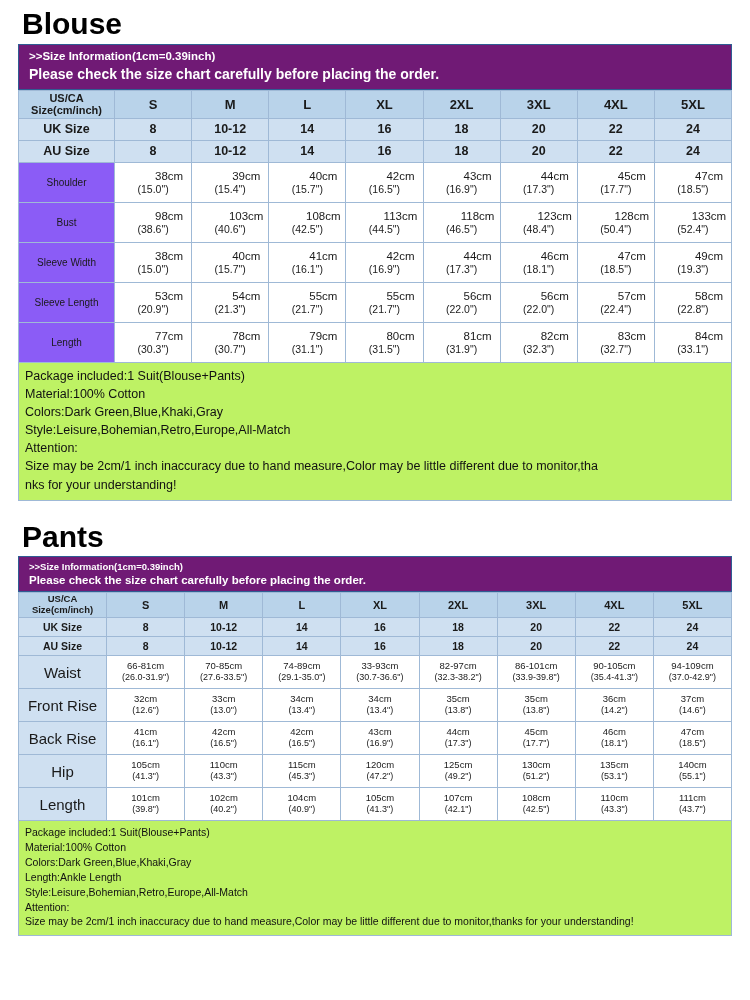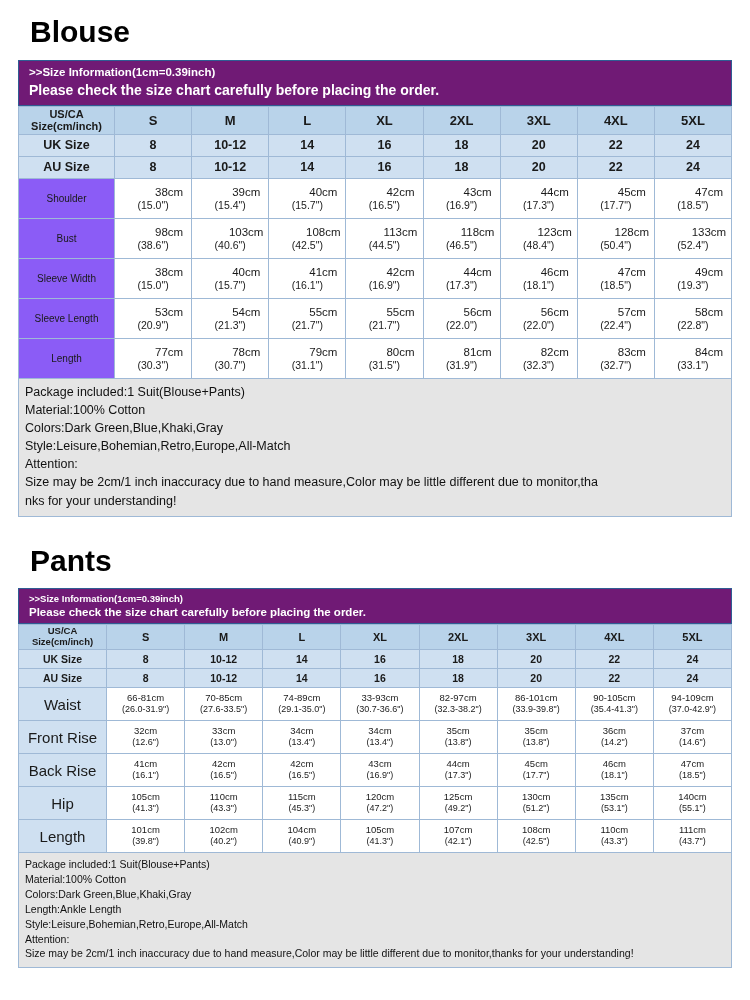--- a/index.html
+++ b/index.html
@@ -16,21 +16,21 @@
     overflow: hidden;
   }
 
   .section { padding: 0 18px; }
 
   .title {
     font-size: 30px;
     font-weight: bold;
     color: #000;
     letter-spacing: 0px;
-    margin: 8px;
+    margin: 0;
     padding: 8px 0 4px 22px;
     line-height: 1.05;
   }
   .title.pants { padding-top: 6px; }
 
   .banner {
     background: #701a75;
     color: #ffffff;
     border: 1px solid #2f5d93;
   }
@@ -78,21 +78,21 @@
   .t-pants .rowlabel { background: #cfe0f1; font-size: 15px; }
   .t-pants .sizerow td { background: #cfe0f1; font-weight: bold; font-size: 10.5px; }
   .t-pants .datacell { background: #ffffff; font-size: 9.5px; line-height: 1.25; }
   .t-pants .datarow td.rowlabel { height: 33px; }
   .t-pants .datacell .cm { display: block; }
   .t-pants .datacell .inch { display: block; font-size: 9px; }
 
   .notes {
     border: 1px solid #9fb9d6;
     border-top: none;
-    background: #e5e5e5;
+    background: #bef264;
     padding: 4px 6px 6px 6px;
     color: #111;
   }
   .notes.blouse { font-size: 12.5px; line-height: 1.45; }
   .notes.pants { font-size: 10.5px; line-height: 1.42; }
   .notes div { white-space: pre-wrap; }
 
   .spacer-lg { height: 14px; }
 </style>
 </head>

